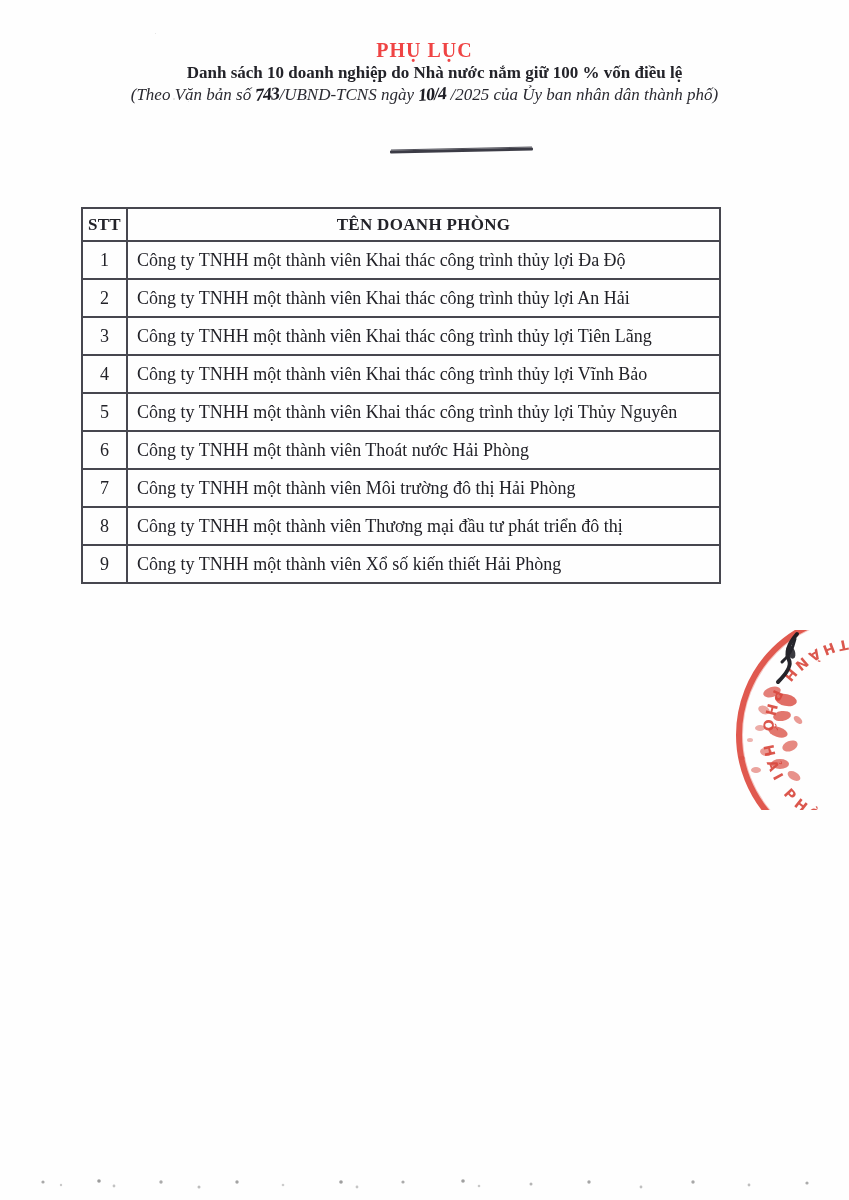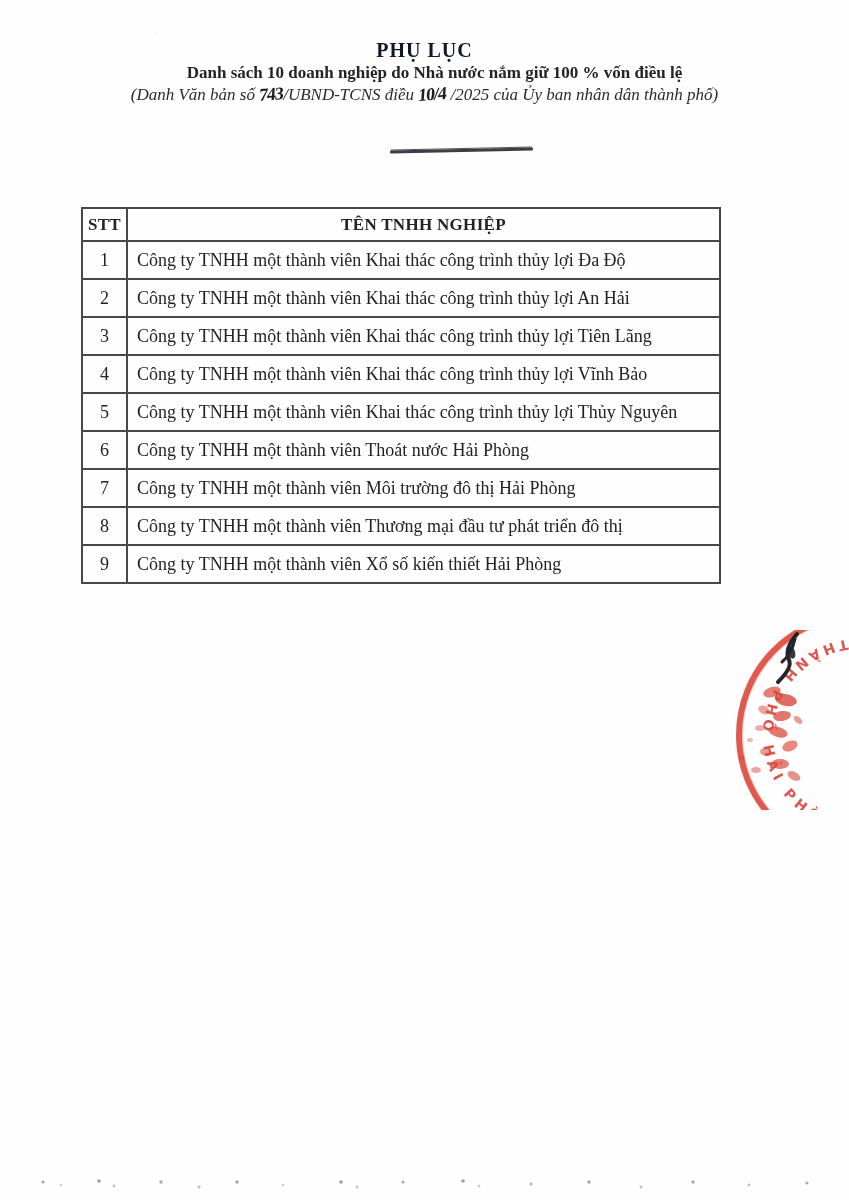--- a/index.html
+++ b/index.html
@@ -4,21 +4,21 @@
 <style>
   * { margin:0; padding:0; box-sizing:border-box; }
   html,body { background:#ffffff; }
   .page {
     position:relative; width:849px; height:1200px;
     background:#fefefe; overflow:hidden;
     font-family:"Liberation Serif", serif; color:#25252b;
   }
   
   .doc-header { position:absolute; top:39px; left:0; right:0; text-align:center; }
-  .doc-title { font-size:20px; font-weight:bold; letter-spacing:1px; line-height:23px; color:#0f172a; }
+  .doc-title { font-size:20px; font-weight:bold; letter-spacing:1px; line-height:23px; color:#ef4444; }
   .doc-sub   { font-size:17px; font-weight:bold; line-height:21px; color:#232329;padding-left:20px; }
   .doc-note  { font-size:17px; font-style:italic; line-height:21px; margin-top:1px; color:#2a2a31; }
   .hand { font-style:normal; font-weight:bold; font-size:18px; display:inline-block;
           transform:rotate(-4deg) skewX(-8deg); letter-spacing:-1px; color:#1d1d24; }
   .header-rule { position:absolute; top:149px; left:390px; width:143px; height:3px;
           background:#3c3c46; transform:rotate(-1.2deg); border-radius:1px;
           box-shadow:0 -2px 0 -1px #55555e; }
   
   table.companies {
     position:absolute; top:207px; left:81px; width:640px;
@@ -52,33 +52,33 @@
   }
 </style>
 </head>
 <body>
 
 <div class="page">
 
   <div class="doc-header">
     <div class="doc-title">PHỤ LỤC</div>
     <div class="doc-sub">Danh sách 10 doanh nghiệp do Nhà nước nắm giữ 100 % vốn điều lệ</div>
-    <div class="doc-note"><span>(Danh Văn bản số </span><span class="hand">743</span><span>/UBND-TCNS điều </span><span class="hand">10/4</span><span> /2025 của Ủy ban nhân dân thành phố)</span></div>
+    <div class="doc-note"><span>(Theo Văn bản số </span><span class="hand">743</span><span>/UBND-TCNS ngày </span><span class="hand">10/4</span><span> /2025 của Ủy ban nhân dân thành phố)</span></div>
   </div>
   <div class="header-rule"></div>
 
   <table class="companies">
     <colgroup>
         <col class="col-stt">
         <col>
       </colgroup>
     <thead>
       <tr>
         <th>STT</th>
-        <th>TÊN TNHH NGHIỆP</th>
+        <th>TÊN DOANH PHÒNG</th>
       </tr>
     </thead>
     <tbody>
       <tr>
           <td class="stt-cell">1</td>
           <td class="name-cell">Công ty TNHH một thành viên Khai thác công trình thủy lợi Đa Độ</td>
         </tr>
       <tr>
           <td class="stt-cell">2</td>
           <td class="name-cell">Công ty TNHH một thành viên Khai thác công trình thủy lợi An Hải</td>

